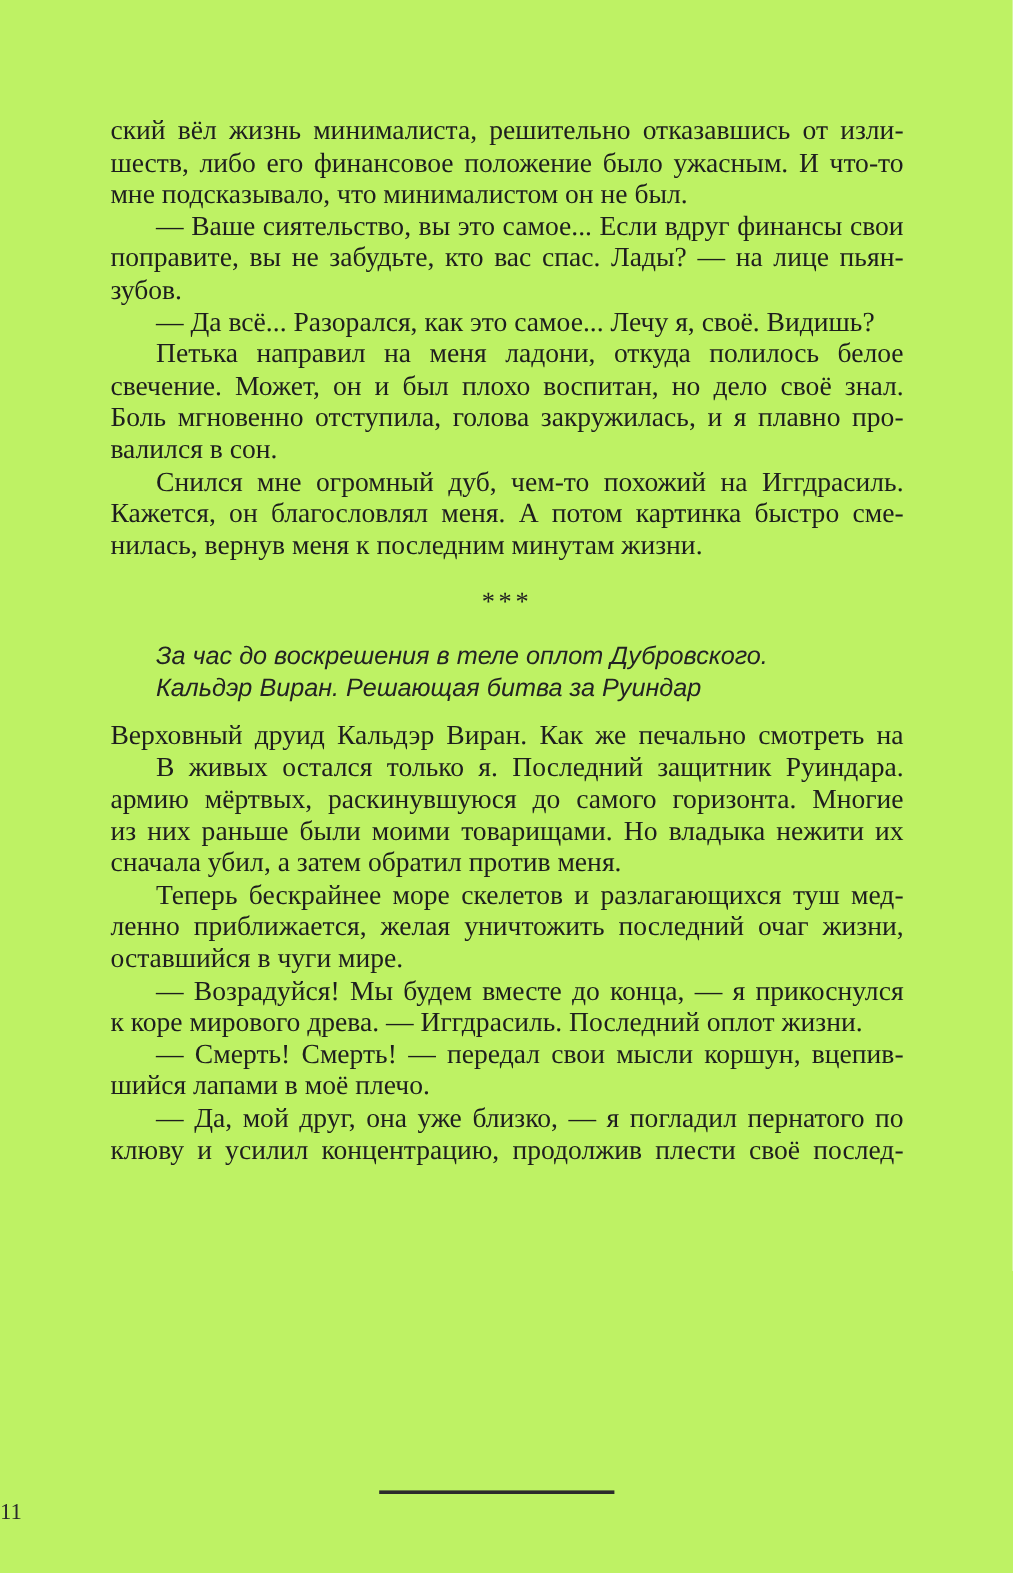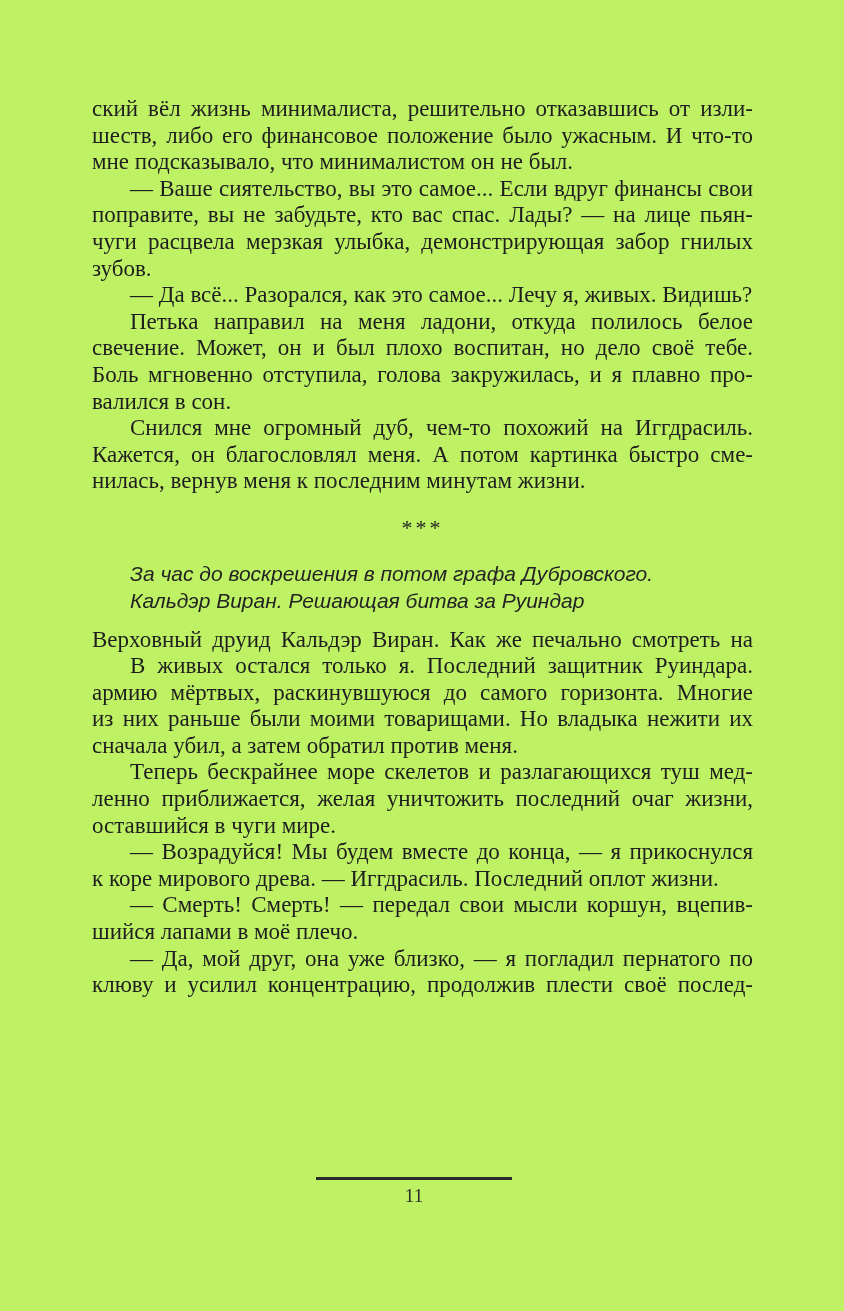--- a/index.html
+++ b/index.html
@@ -42,24 +42,23 @@
     font-family: "Liberation Sans", "DejaVu Sans", sans-serif;
     font-style: italic;
     font-size: 21px;
     line-height: 27px;
     padding-left: 38px;
     margin: 0 0 13px 0;
     color: #232323;
   }
   .page-footer {
     position: absolute;
-    top: 1177px;
+    top: 1242px;
     left: 0;
     width: 828px;
-    text-align: center;
   }
   .footer-rule {
     width: 196px;
     height: 3px;
     background: #2b2b2b;
     margin: 0 auto;
   }
   .page-number {
     margin-top: 5px;
     font-size: 19px;
@@ -72,40 +71,39 @@
 <div class="page">
   <div class="text-column">
       <div class="paragraph">
         <div class="text-line">ский вёл жизнь минималиста, решительно отказавшись от изли-</div>
         <div class="text-line">шеств, либо его финансовое положение было ужасным. И что-то</div>
         <div class="text-line last">мне подсказывало, что минималистом он не был.</div>
       </div>
       <div class="paragraph">
         <div class="text-line indent">— Ваше сиятельство, вы это самое... Если вдруг финансы свои</div>
         <div class="text-line">поправите, вы не забудьте, кто вас спас. Лады? — на лице пьян-</div>
-        <div class="text-line">чуги расцвела мерзкая улыбка, демонстрирующая забор гнилых</div>
         <div class="text-line last">зубов.</div>
       </div>
       <div class="paragraph">
-        <div class="text-line indent last">— Да всё... Разорался, как это самое... Лечу я, живых. Видишь?</div>
+        <div class="text-line indent last">— Да всё... Разорался, как это самое... Лечу я, своё. Видишь?</div>
       </div>
       <div class="paragraph">
         <div class="text-line indent">Петька направил на меня ладони, откуда полилось белое</div>
-        <div class="text-line">свечение. Может, он и был плохо воспитан, но дело своё тебе.</div>
+        <div class="text-line">свечение. Может, он и был плохо воспитан, но дело своё знал.</div>
         <div class="text-line">Боль мгновенно отступила, голова закружилась, и я плавно про-</div>
         <div class="text-line last">валился в сон.</div>
       </div>
       <div class="paragraph">
         <div class="text-line indent">Снился мне огромный дуб, чем-то похожий на Иггдрасиль.</div>
         <div class="text-line">Кажется, он благословлял меня. А потом картинка быстро сме-</div>
         <div class="text-line last">нилась, вернув меня к последним минутам жизни.</div>
       </div>
       <div class="section-separator">***</div>
       <div class="scene-header">
-        <div class="scene-header-line">За час до воскрешения в потом графа Дубровского.</div>
+        <div class="scene-header-line">За час до воскрешения в теле оплот Дубровского.</div>
         <div class="scene-header-line">Кальдэр Виран. Решающая битва за Руиндар</div>
       </div>
       <div class="paragraph">
         <div class="text-line">Верховный друид Кальдэр Виран. Как же печально смотреть на</div>
         <div class="text-line indent">В живых остался только я. Последний защитник Руиндара.</div>
         <div class="text-line">армию мёртвых, раскинувшуюся до самого горизонта. Многие</div>
         <div class="text-line">из них раньше были моими товарищами. Но владыка нежити их</div>
         <div class="text-line last">сначала убил, а затем обратил против меня.</div>
       </div>
       <div class="paragraph">

